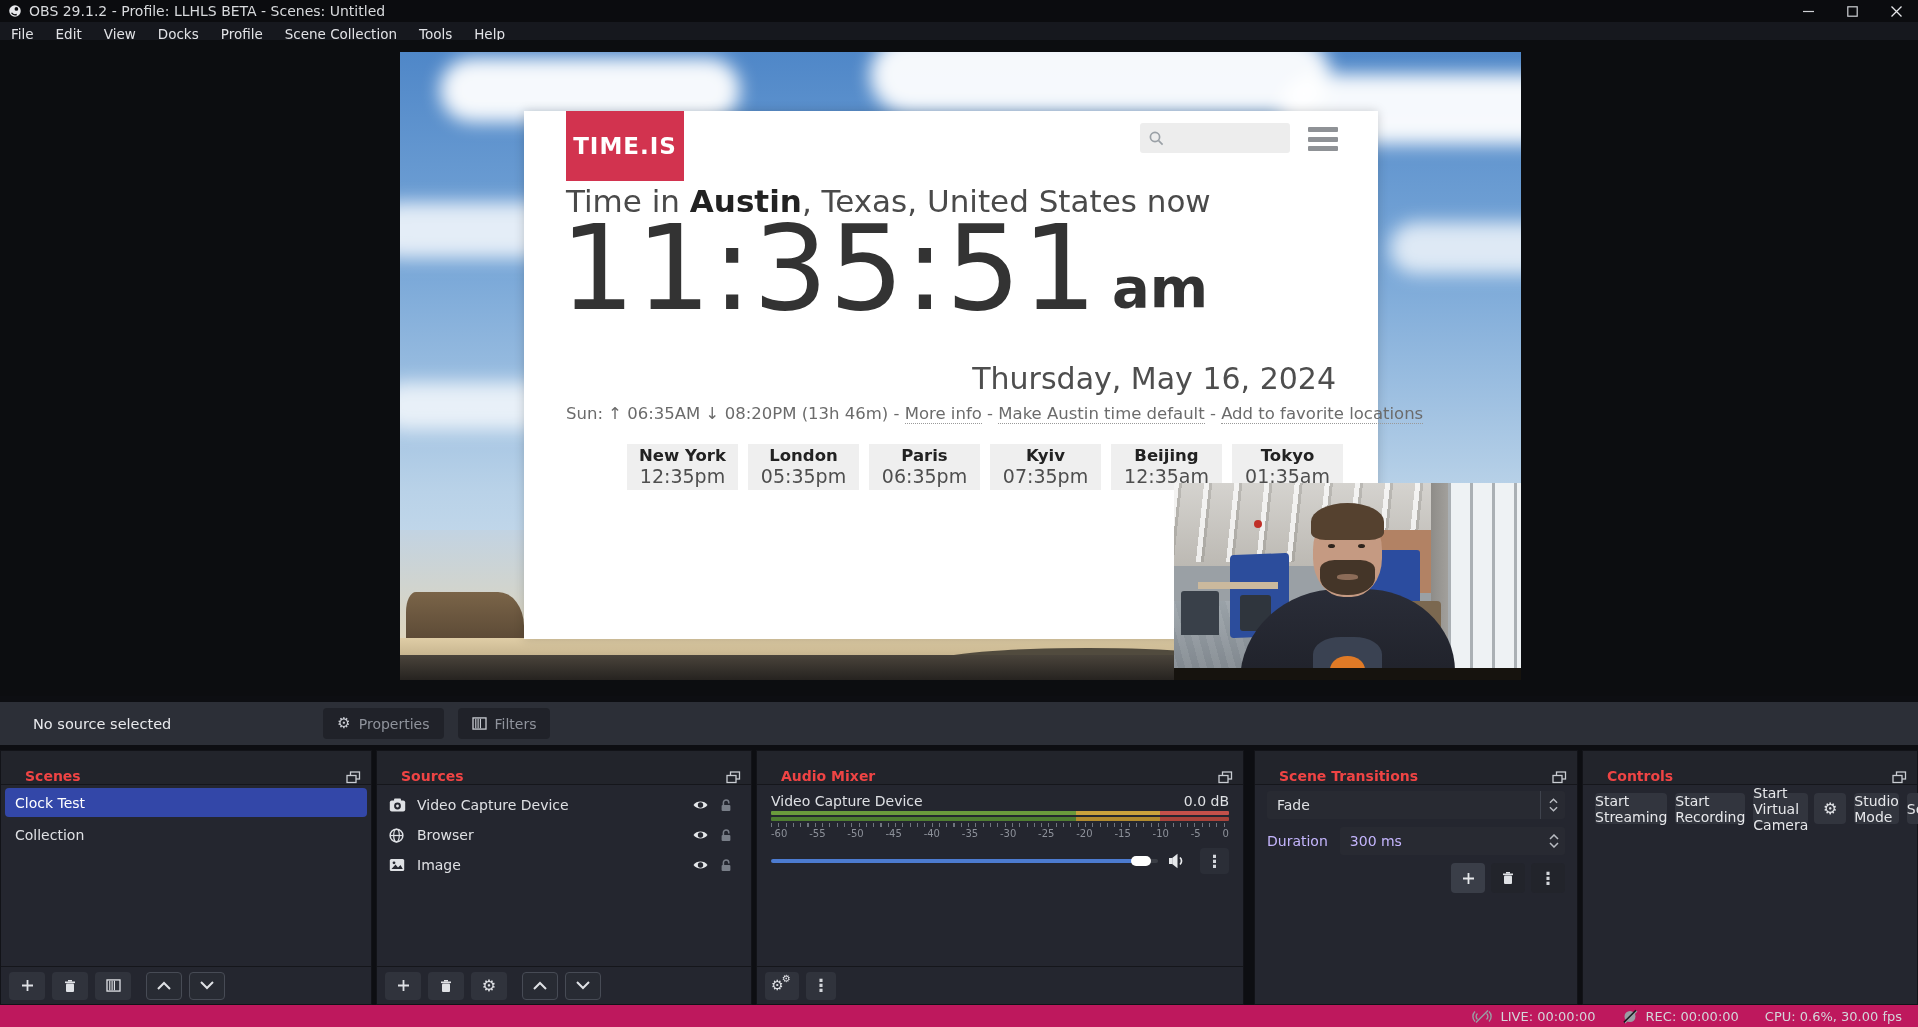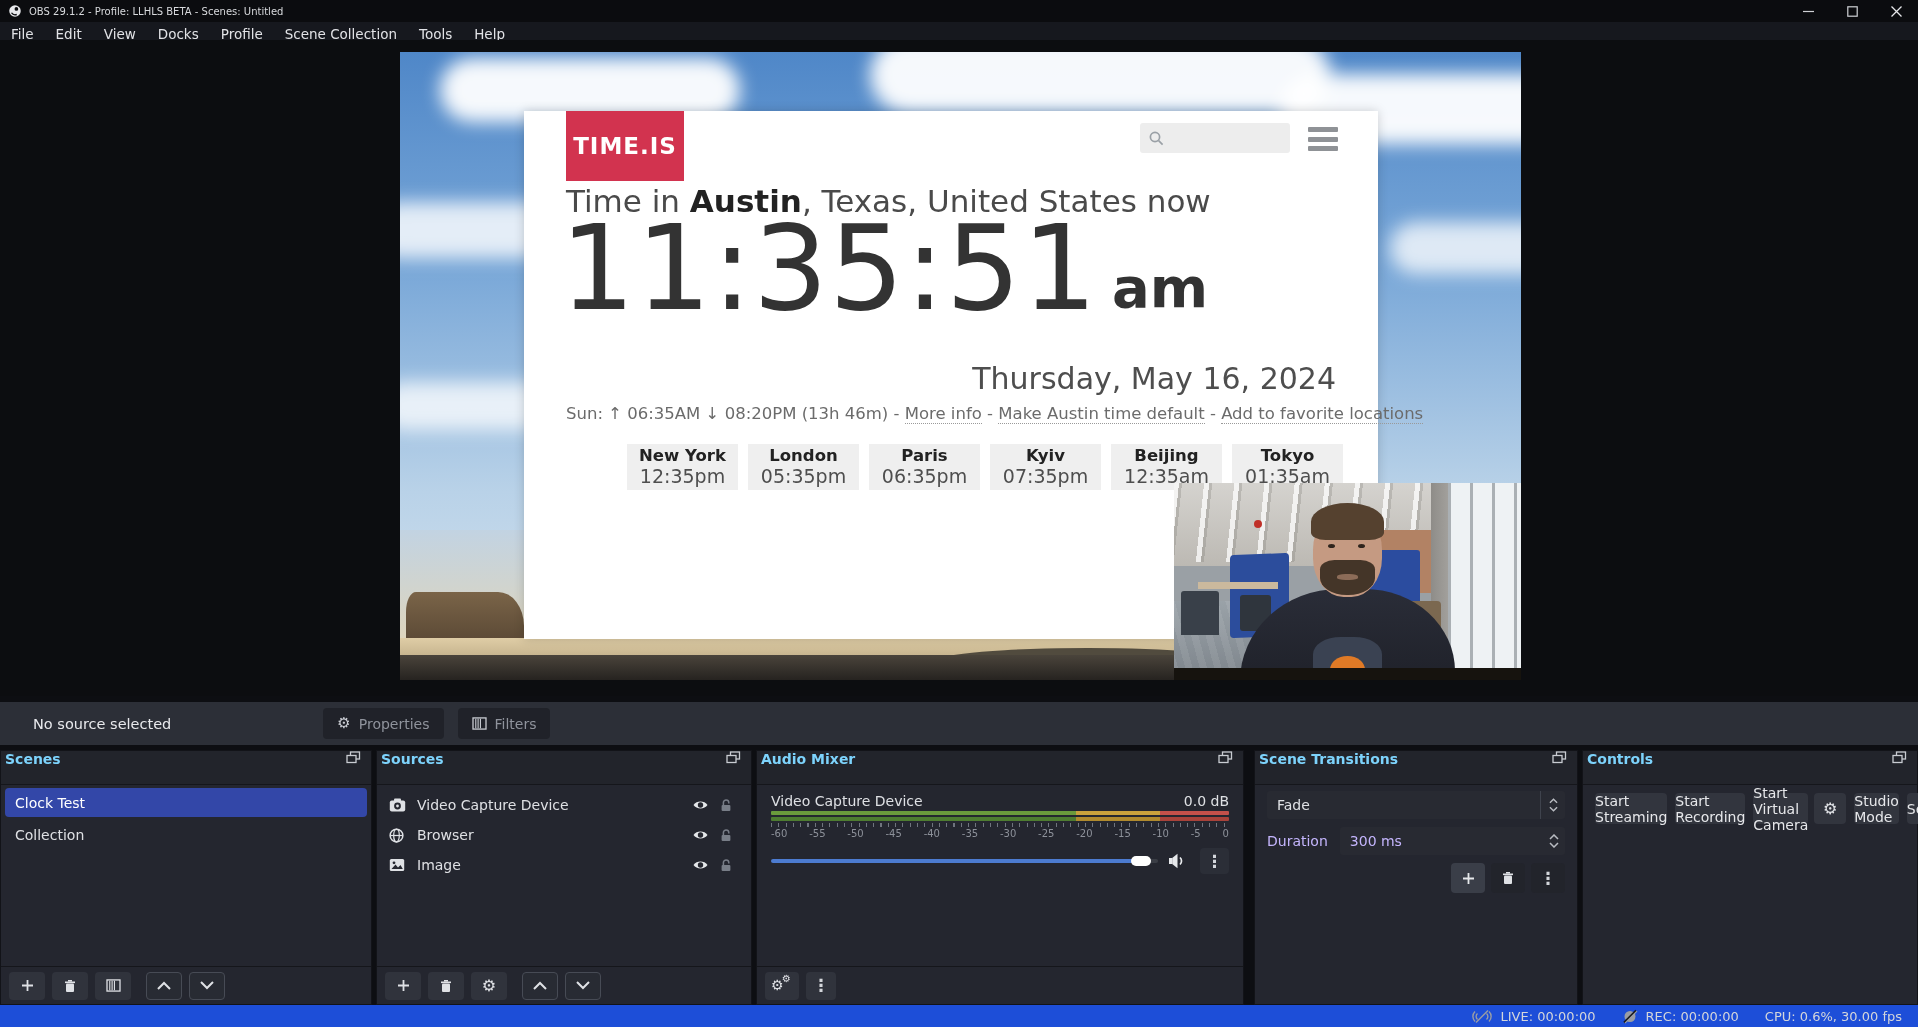--- a/index.html
+++ b/index.html
@@ -3,21 +3,21 @@
 <meta charset="utf-8">
 <style>
   html,body{margin:0;padding:0;background:#0d0e12;}
   #app{position:relative;width:1918px;height:1027px;overflow:hidden;
        font-family:"DejaVu Sans","Liberation Sans",sans-serif;color:#e4e5e9;
        background:#0d0e12;-webkit-font-smoothing:antialiased;}
   .abs{position:absolute;}
 
   
   .titlebar{left:0;top:0;width:1918px;height:22px;background:#0b0c0f;
-            display:flex;align-items:center;font-size:10px;color:#d8dadd;}
+            display:flex;align-items:center;font-size:14px;color:#d8dadd;}
   .titlebar .logo{margin:0 7px 0 8px;display:flex;}
   .winbtns{margin-left:auto;display:flex;height:100%;}
   .winbtn{width:44px;height:100%;display:flex;align-items:center;justify-content:center;color:#cfd1d5;}
 
   
   .menubar{left:0;top:22px;width:1918px;height:24px;background:#16181e;
            display:flex;align-items:center;font-size:13.5px;color:#e2e3e7;padding-left:0;}
   .menu-item{padding:0 11px;line-height:24px;cursor:default;}
 
   
@@ -88,22 +88,22 @@
   
   .srcbar{left:0;top:702px;width:1918px;height:43px;background:#2c2f37;display:flex;align-items:center;}
   .srcbar .status{margin-left:33px;font-size:14.5px;color:#e8e9ec;}
   .pillbtn{height:31px;background:#202229;border-radius:4px;display:flex;align-items:center;
            padding:0 14px;gap:8px;color:#8f939c;font-size:14px;}
   .pillbtn .gear{color:#c9ccd2;font-size:15px;line-height:1;}
   #props-btn{margin-left:152px;} #filters-btn{margin-left:14px;}
 
   
   .dock{position:absolute;top:750px;height:255px;background:#24262f;border:1px solid #121318;box-sizing:border-box;}
-  .dock-header{height:33px;background:#22242b;border-bottom:1px solid #15161b;display:flex;align-items:flex-start;
-               padding:0 10px 0 4px;font-size:14px;font-weight:bold;color:#7dd3fc;}
+  .dock-header{height:33px;background:#22242b;border-bottom:1px solid #15161b;display:flex;align-items:flex-end;
+               padding:0 10px 0 24px;font-size:14px;font-weight:bold;color:#ef4444;}
   .popout{margin-left:auto;display:flex;}
   .dock-scenes{left:0;width:372px;}
   .dock-sources{left:376px;width:376px;}
   .dock-mixer{left:756px;width:488px;}
   .dock-trans{left:1254px;width:324px;}
   .dock-controls{left:1582px;width:336px;}
 
   .scene-item{margin:3px 4px 0 4px;height:29px;display:flex;align-items:center;padding-left:10px;
               font-size:14px;color:#dfe0e4;border-radius:4px;}
   .scene-item.selected{background:var(--accent);color:#fff;}
@@ -160,21 +160,21 @@
 
   
   .ctl-wrap{padding:8px 12px 0 12px;display:flex;flex-direction:row;gap:8px;}
   .ctl-btn{height:31px;background:#32353e;border-radius:4px;display:flex;align-items:center;
            justify-content:center;font-size:14px;color:#e6e7ea;}
   .ctl-split{display:flex;gap:6px;}
   .ctl-split .main{flex:1;}
   .ctl-split .mini{width:32px;}
 
   
-  .statusbar{left:0;top:1005px;width:1918px;height:22px;background:#1d4ed8;display:flex;
+  .statusbar{left:0;top:1005px;width:1918px;height:22px;background:#be185d;display:flex;
              align-items:center;justify-content:flex-end;font-size:13px;color:#d4d6da;padding-right:12px;box-sizing:border-box;}
   .statusbar .icon{display:flex;margin:0 8px 0 0;}
   .statusbar .seg{margin-right:26px;}
   svg{display:block;}
 </style>
 </head>
 <body>
 
 <div id="app">
 

